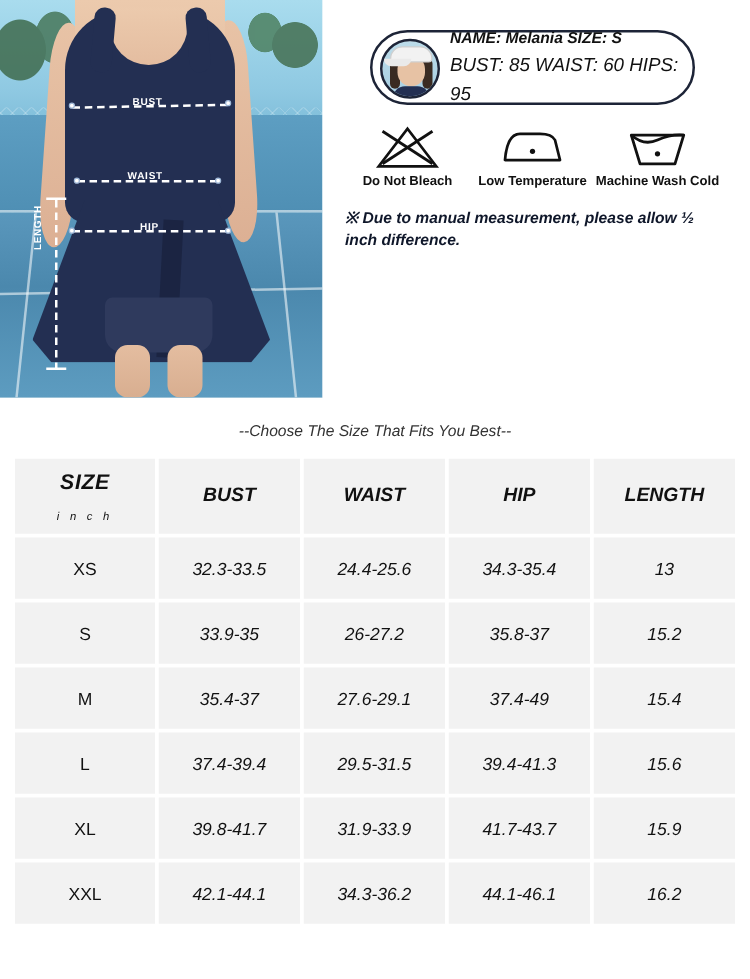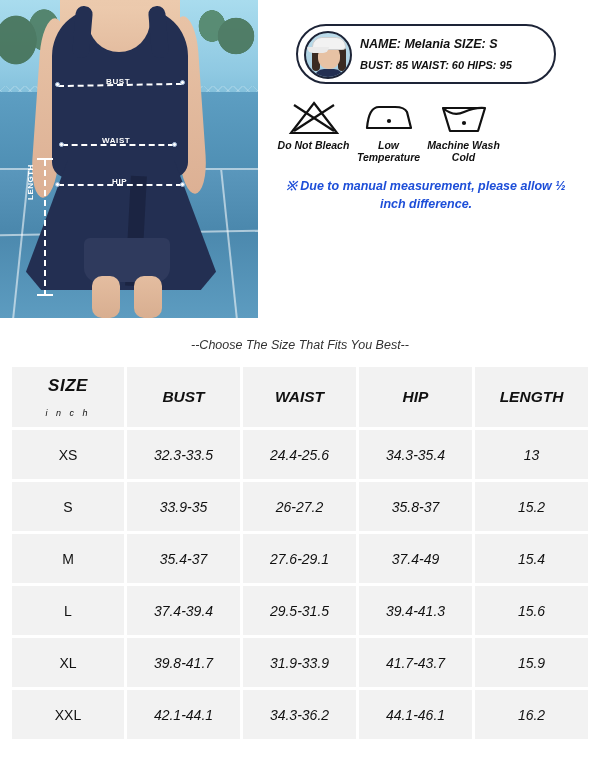--- a/index.html
+++ b/index.html
@@ -171,46 +171,44 @@
     background: linear-gradient(180deg,#bcdcea 0%, #a8cfe2 100%);
   }
   .bp-cap { position: absolute; left: 6px; top: 4px; width: 34px; height: 13px; background: #f2f2f2; border-radius: 12px 12px 4px 4px; border: 1px solid #cfcfcf;}
   .bp-cap-brim { position: absolute; left: 1px; top: 14px; width: 22px; height: 6px; background: #eaeaea; border-radius: 0 0 8px 8px; }
   .bp-face { position: absolute; left: 12px; top: 12px; width: 22px; height: 24px; background: #e7c2a4; border-radius: 11px 11px 12px 12px;}
   .bp-hair-l { position: absolute; left: 6px; top: 14px; width: 8px; height: 24px; background: #3a2b22; border-radius: 6px;}
   .bp-hair-r { position: absolute; left: 32px; top: 14px; width: 8px; height: 24px; background: #3a2b22; border-radius: 6px;}
   .bp-body { position: absolute; left: 8px; top: 36px; width: 30px; height: 14px; background: #232f52; border-radius: 10px 10px 0 0;}
   .badge-text { line-height: 1.5; }
   .badge-l1 { font-size: 12.5px; font-weight: bold; color: #111; font-style: italic; }
-  .badge-l2 { font-size: 11px; font-weight: bold; color: #111; font-style: italic; margin-top: 3px; }
+  .badge-l2 { font-size: 15px; font-weight: normal; color: #111; font-style: italic; margin-top: 3px; }
 
   
   .care {
     margin: 16px auto 0 auto;
     width: 300px;
     display: grid;
-    grid-template-columns: 1fr 1fr 1fr 1fr;
+    grid-template-columns: 1fr 1fr 1fr;
     row-gap: 8px;
-    font-style: italic;
   }
   .care-cell { text-align: center; }
   .care-cell svg { display: block; margin: 0 auto; }
   .care-label {
     font-size: 10.5px; color: #111; font-weight: bold; margin-top: 3px;
     font-family: "Liberation Sans", sans-serif;
   }
 
   .note {
     margin: 14px auto 16px auto;
     width: 300px;
-    text-align: center;
     font-size: 12.5px;
     font-weight: bold;
     font-style: italic;
-    color: #1d4ed8;
+    color: #0f172a;
     line-height: 1.45;
   }
 
   
   .title-wrap { width: 600px; text-align: center; padding-top: 16px; }
   .title {
     font-size: 30px; font-weight: bold; letter-spacing: 1px; color: #111;
     font-family: "Liberation Sans", sans-serif;
   }
   .subtitle {

